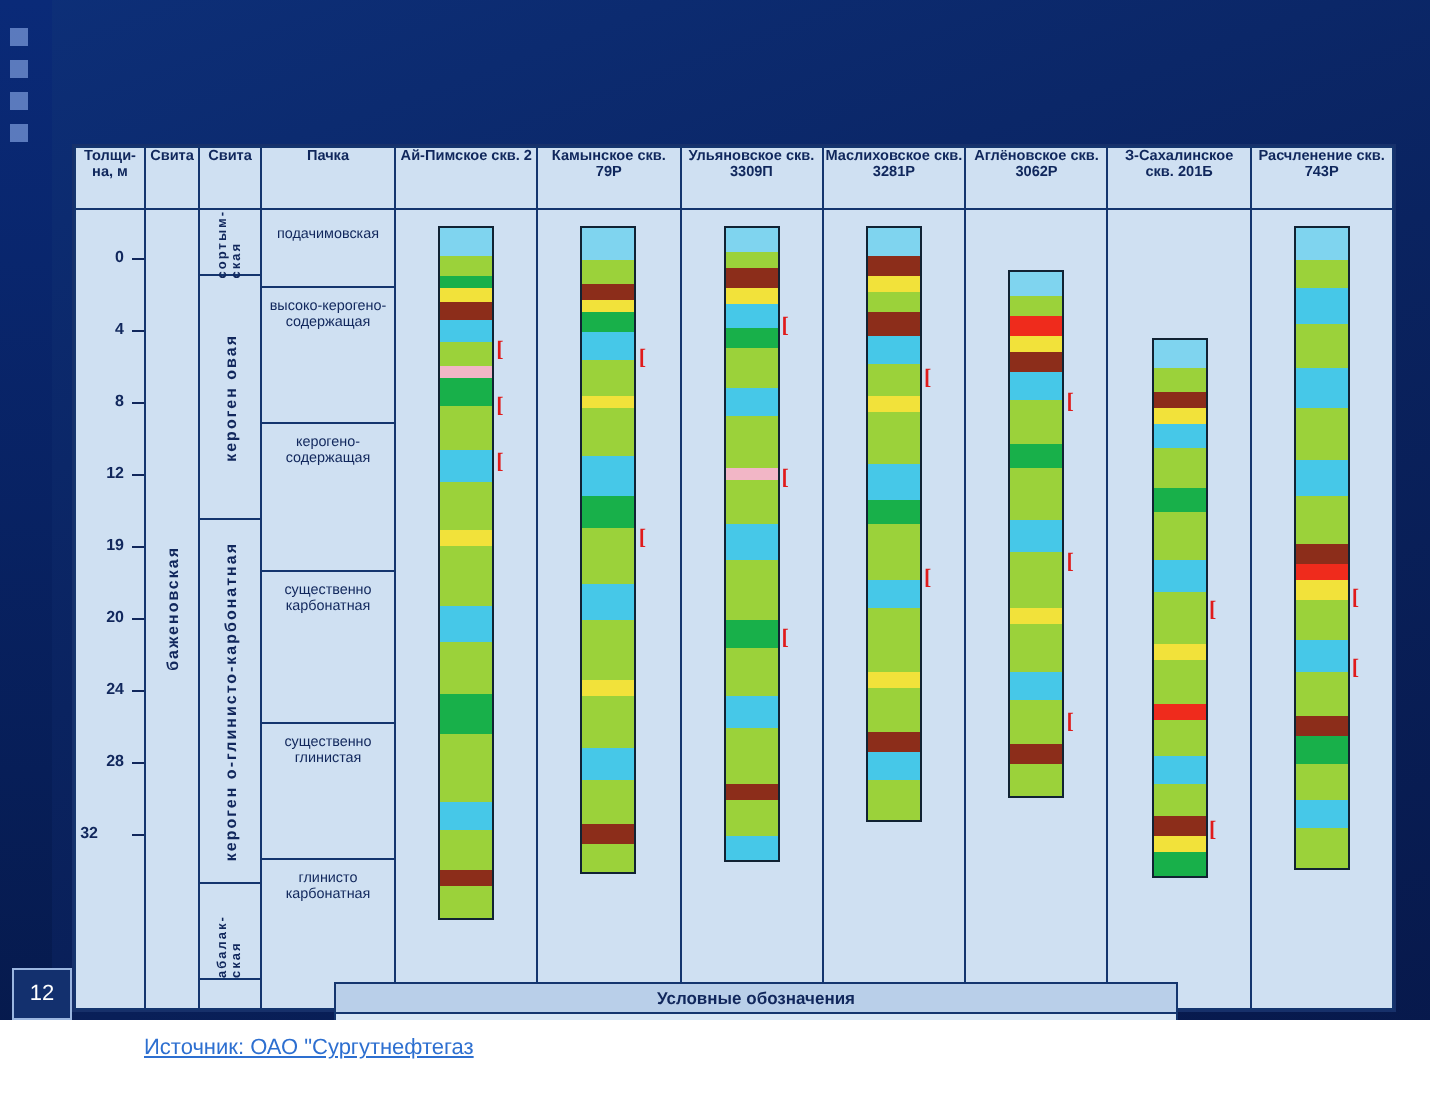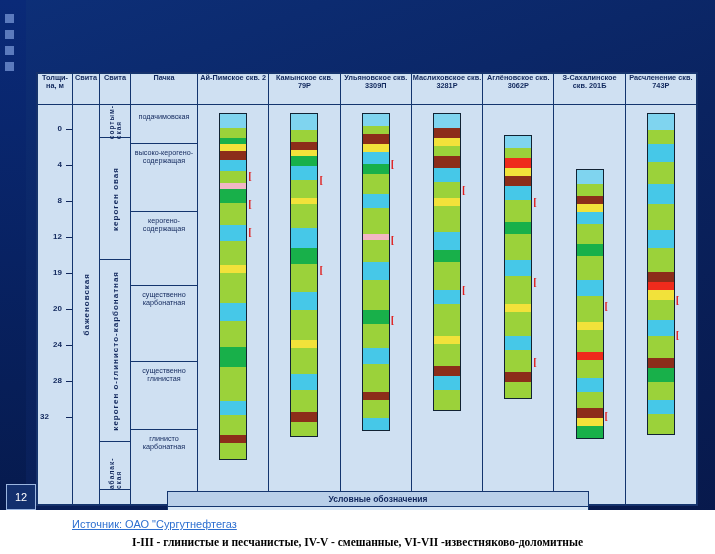--- a/index.html
+++ b/index.html
@@ -356,14 +356,13 @@
               <span>интервалы притока по данным потокометрии</span>
             </div>
           </div>
       </div>
     </div>
   </div>
 
   <div class="whitestrip"></div>
   <div class="pagebadge">12</div>
   <div class="source">Источник: ОАО "Сургутнефтегаз</div>
-  <div class="footer">I-III -  глинистые и песчанистые, IV-V - смешанные, VI-VII -известняково-доломитные</div>
 </div>
 
 </body></html>

